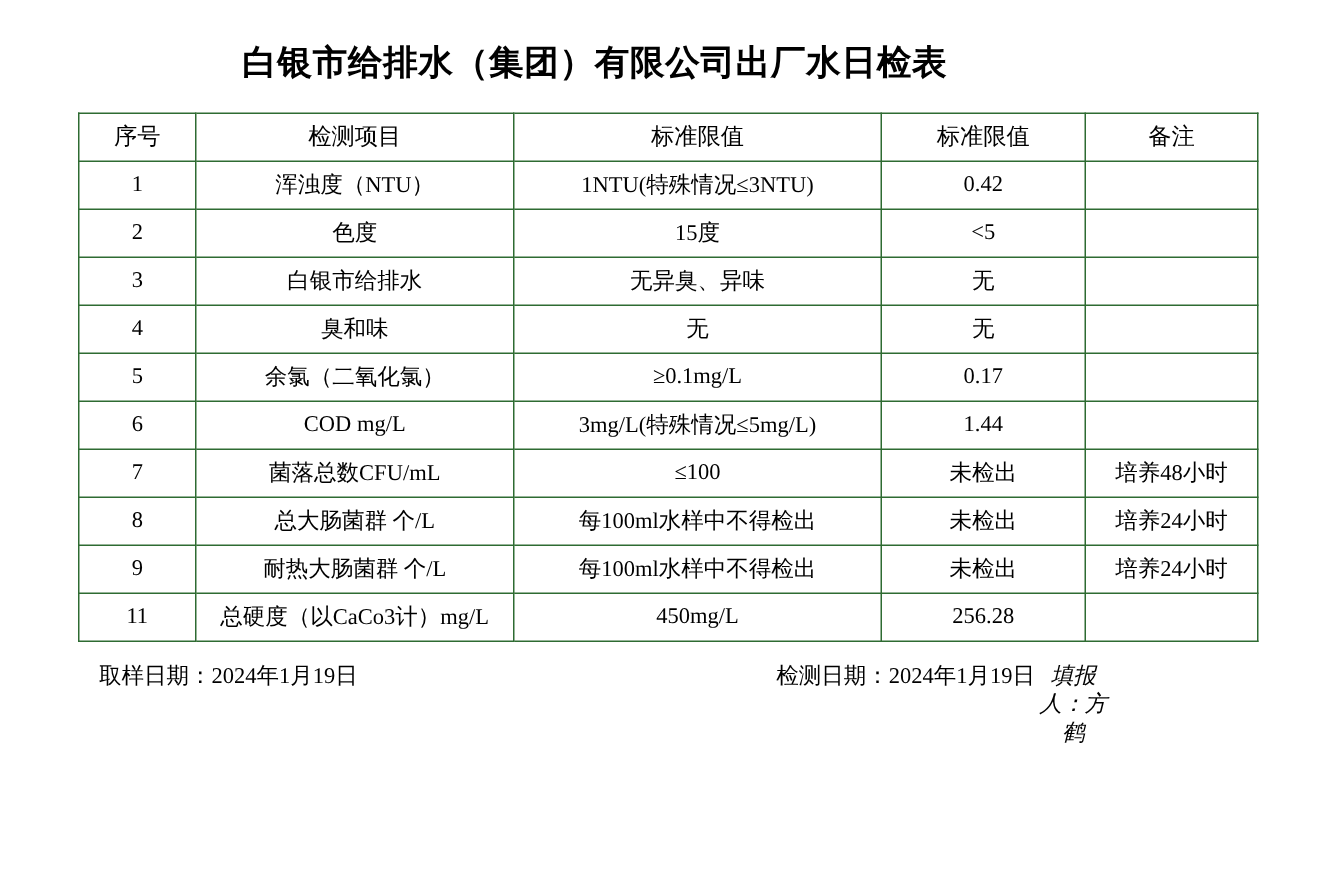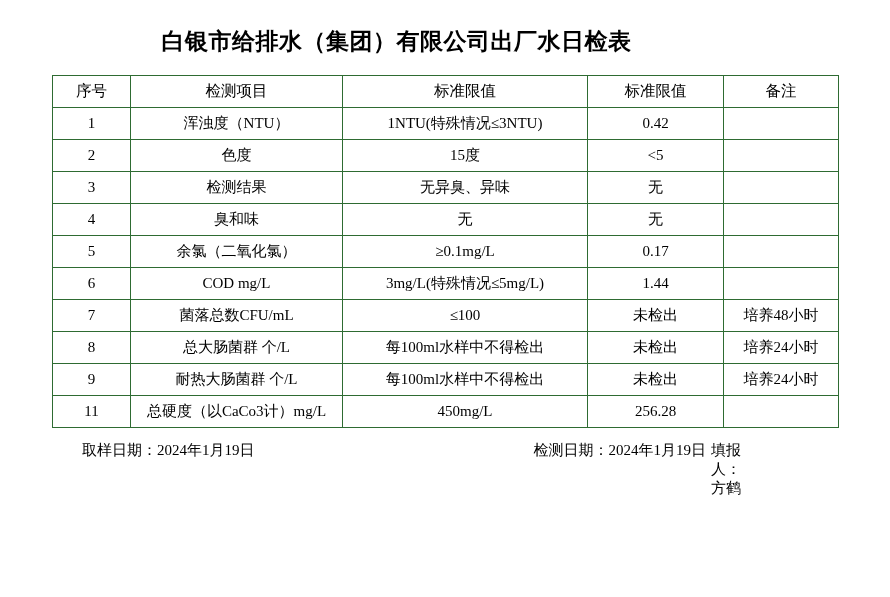--- a/index.html
+++ b/index.html
@@ -57,27 +57,27 @@
   .col-item   { width: 212px; }
   .col-limit  { width: 245px; }
   .col-result { width: 136px; }
   .col-remark { width: 115px; }
 
   .num-cell {
     font-family: "Liberation Serif", "DejaVu Serif", serif;
   }
   .footer {
     display: flex;
-    padding: 13px 52px 0 56px;
+    padding: 13px 52px 0 40px;
     font-size: 15px;
     font-family: "Liberation Serif", "DejaVu Serif", serif;
   }
   .footer .f-sample  { width: 300px; text-align: left; padding-left: 26px; }
   .footer .f-test    { width: 300px; text-align: right; padding-left: 24px; }
-  .footer .f-filler  { flex: 1; text-align: right; }
+  .footer .f-filler  { flex: 1; text-align: center; font-style: italic; }
 </style>
 </head>
 <body>
 
 <div class="page">
 
   <div class="title">白银市给排水（集团）有限公司出厂水日检表</div>
 
   <div class="table-wrap">
     <table class="report">
@@ -107,21 +107,21 @@
         </tr>
         <tr>
           <td class="num-cell">2</td>
           <td>色度</td>
           <td class="num-cell">15度</td>
           <td class="num-cell">&lt;5</td>
           <td></td>
         </tr>
         <tr>
           <td class="num-cell">3</td>
-          <td>检测结果</td>
+          <td>白银市给排水</td>
           <td>无异臭、异味</td>
           <td>无</td>
           <td></td>
         </tr>
         <tr>
           <td class="num-cell">4</td>
           <td>臭和味</td>
           <td>无</td>
           <td>无</td>
           <td></td>

